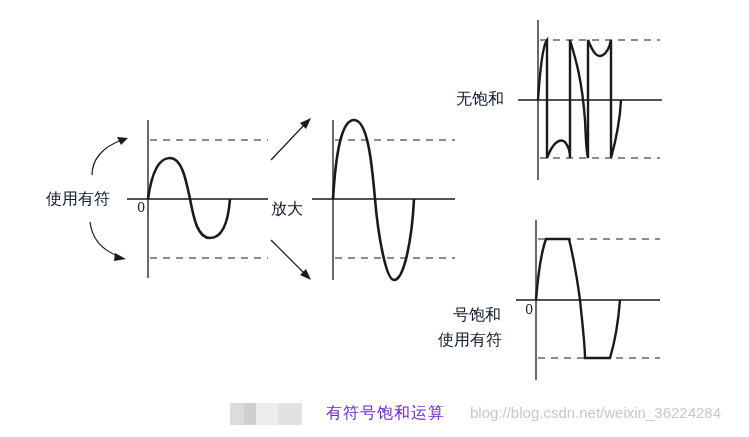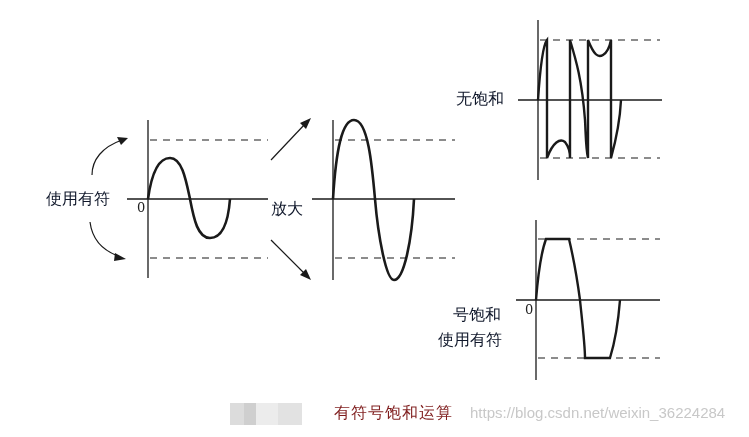--- a/index.html
+++ b/index.html
@@ -1,20 +1,20 @@
 <!DOCTYPE html>
 <html><head>
   <meta charset="utf-8">
   <style>
     html, body { margin: 0; padding: 0; background: #ffffff; }
     body { width: 749px; height: 437px; position: relative; overflow: hidden; font-family: "DejaVu Serif", serif; color: #1a1a1a; }
     svg.diagram { position: absolute; left: 0; top: 0; }
     .lbl { position: absolute; font-size: 16px; line-height: 18px; color: #0f172a; white-space: nowrap; font-family: "DejaVu Sans", sans-serif; }
     .zero { position: absolute; font-size: 13px; color: #222; font-family: "DejaVu Serif", serif; }
-    .caption { position: absolute; left: 326px; top: 403px; font-size: 16px; color: #7f1d1d; font-family: "DejaVu Sans", sans-serif; letter-spacing: 1px; margin-left: 8px; }
+    .caption { position: absolute; left: 326px; top: 403px; font-size: 16px; color: #6d28d9; font-family: "DejaVu Sans", sans-serif; letter-spacing: 1px; }
     .watermark { position: absolute; left: 470px; top: 404px; font-size: 15px; color: #c8c8c8; font-family: "Liberation Sans", sans-serif; }
     .blur { position: absolute; left: 230px; top: 403px; width: 72px; height: 22px; }
     .blur span { position: absolute; top: 0; height: 22px; }
   </style>
 </head>
 <body>
 
 <svg class="diagram" width="749" height="437" viewBox="0 0 749 437">
   <g stroke="#1a1a1a" fill="none">
 
@@ -72,13 +72,13 @@
 <div class="lbl" style="left:453px; top:306px;">号饱和</div>
 <div class="zero" style="left:525px; top:302px;">0</div>
 
 <div class="blur">
   <span style="left:0; width:14px; background:#dcdcdc;"></span>
   <span style="left:14px; width:12px; background:#cfcfcf;"></span>
   <span style="left:26px; width:22px; background:#ececec;"></span>
   <span style="left:48px; width:24px; background:#e2e2e2;"></span>
 </div>
 <div class="caption">有符号饱和运算</div>
-<div class="watermark">https://blog.csdn.net/weixin_36224284</div>
+<div class="watermark">blog://blog.csdn.net/weixin_36224284</div>
 
 </body></html>

